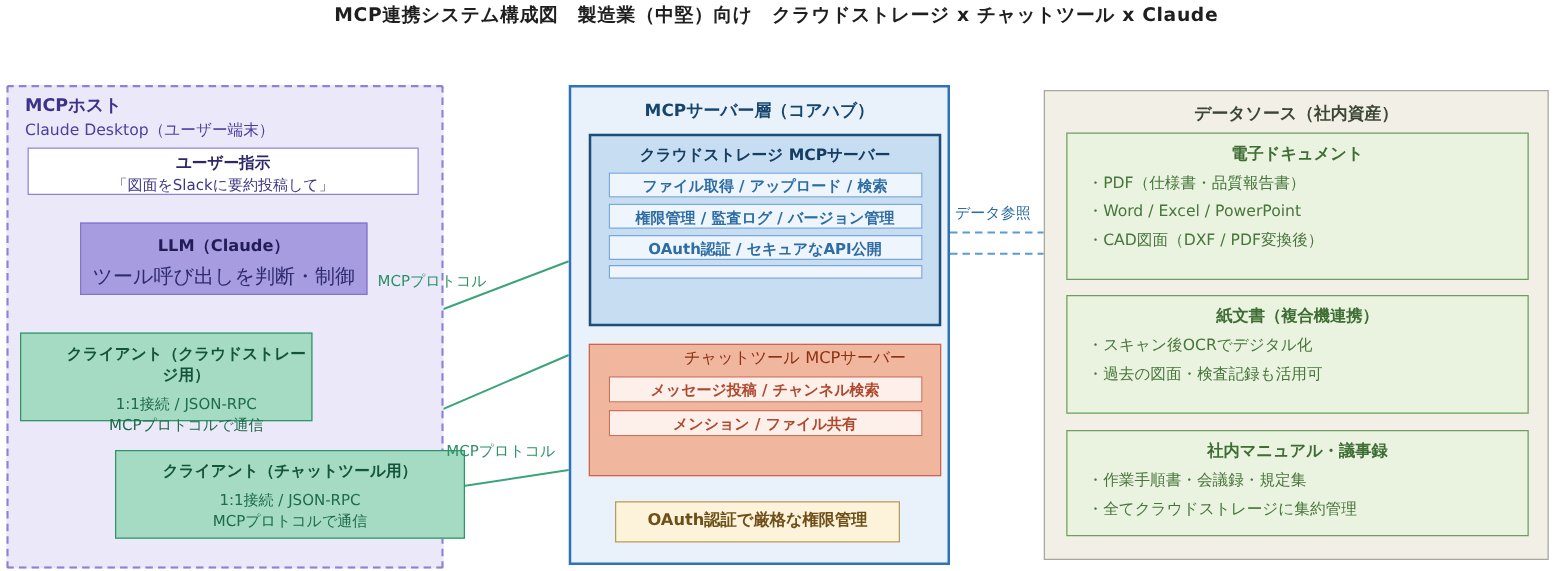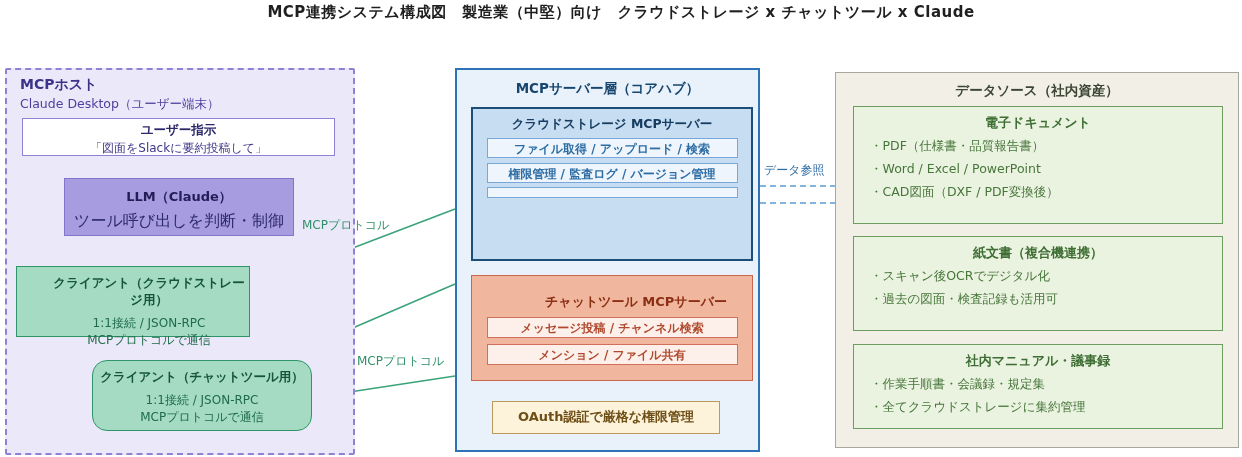--- a/index.html
+++ b/index.html
@@ -30,21 +30,21 @@
   .n-user .node-body{margin-top:1px;font-size:12px;color:#3f3688;}
 
   .n-llm{left:57px;top:108px;width:230px;height:58px;background:#a89ce1;border:1px solid #8175cc;}
   .n-llm .node-title{margin-top:9px;font-size:13px;color:#221d56;}
   .n-llm .node-body{margin-top:5px;font-size:16px;color:#2e2a6e;}
 
   .n-client{background:#a4dbc2;border:1.5px solid #2f9569;}
   .n-client .node-title{margin-top:8px;font-size:12.5px;color:#14543a;}
   .n-client .node-body{margin-top:6px;font-size:12px;color:#1f6b4a;line-height:17px;}
   .n-client1{left:9px;top:196px;width:234px;height:71px;padding-left:32px;}
-  .n-client2{left:85px;top:290px;width:220px;height:71px;border-radius:15px;}
+  .n-client2{left:85px;top:290px;width:280px;height:71px;}
 
   
   .server-panel{
     position:absolute;left:455px;top:68px;width:305px;height:384px;
     background:#e9f2fb;border:2px solid #2e73b8;box-sizing:border-box;
   }
   .server-heading{position:absolute;left:0;top:10px;width:100%;text-align:center;
     font-size:13.5px;font-weight:bold;color:#16456e;}
 
   .storage-node{position:absolute;left:14px;top:37px;width:282px;height:154px;
@@ -53,21 +53,21 @@
   .storage-subtitle{margin-top:3px;font-size:12.5px;font-weight:bold;color:#163c61;}
   .feature-row{
     margin:5px auto 0 auto;width:251px;height:20px;line-height:20px;
     background:#eef5fc;border:1px solid #7aa7d9;box-sizing:border-box;
     font-size:12px;font-weight:bold;color:#2e6da4;text-align:center;
   }
   .feature-row.empty{height:11px;margin-top:4px;}
 
   .chat-node{position:absolute;left:14px;top:205px;width:282px;height:106px;
     background:#f1b79e;border:1.5px solid #c9674d;box-sizing:border-box;text-align:center;}
-  .chat-title{margin-top:17px;font-size:13px;font-weight:bold;color:#8c3015;padding-left:48px;}
+  .chat-title{margin-top:1px;font-size:13px;font-weight:normal;color:#8c3015;padding-left:48px;}
   .chat-row{
     margin:6px auto 0 auto;width:251px;height:21px;line-height:21px;
     background:#fdf0ea;border:1px solid #d0705a;box-sizing:border-box;
     font-size:12px;font-weight:bold;color:#b04a2f;text-align:center;
   }
 
   .oauth-node{position:absolute;left:35px;top:331px;width:228px;height:33px;
     background:#fdf3da;border:1.5px solid #b89a5a;box-sizing:border-box;
     text-align:center;line-height:30px;font-size:13px;font-weight:bold;color:#6e4f17;}
 
@@ -141,20 +141,21 @@
     </div>
   </div>
 
   <div class="server-panel">
     <div class="server-heading">MCPサーバー層（コアハブ）</div>
 
     <div class="storage-node">
       <div class="storage-title">クラウドストレージ MCPサーバー</div>
       <div class="feature-row">ファイル取得 / アップロード / 検索</div>
       <div class="feature-row">権限管理 / 監査ログ / バージョン管理</div>
+      <div class="feature-row">OAuth認証 / セキュアなAPI公開</div>
       <div class="feature-row empty"></div>
     </div>
 
     <div class="chat-node">
       <div class="chat-title">チャットツール MCPサーバー</div>
       <div class="chat-row">メッセージ投稿 / チャンネル検索</div>
       <div class="chat-row">メンション / ファイル共有</div>
     </div>
 
     <div class="oauth-node">OAuth認証で厳格な権限管理</div>

